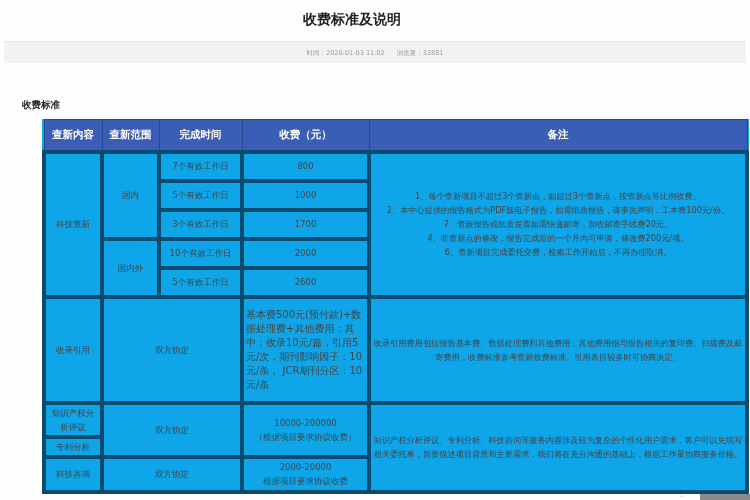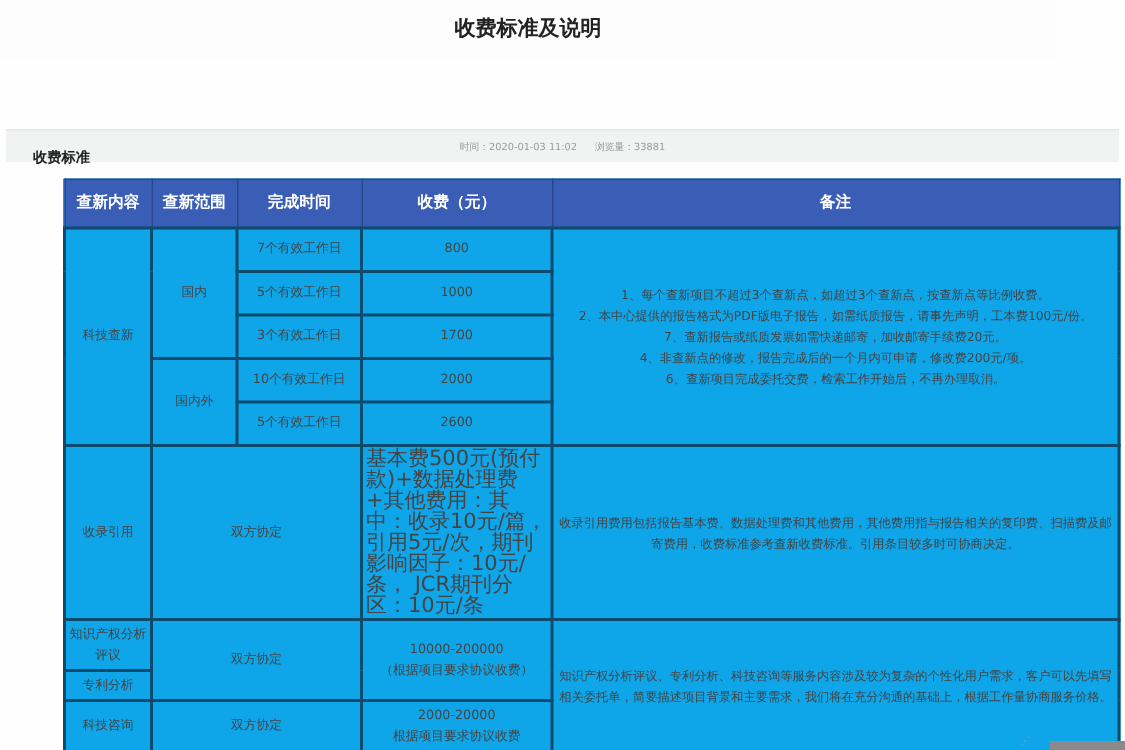--- a/index.html
+++ b/index.html
@@ -6,41 +6,41 @@
   html, body { width: 750px; height: 500px; overflow: hidden; background: #fdfefd; }
   body { font-family: "DejaVu Sans", "Liberation Sans", sans-serif; color: #333; position: relative; }
   .page-title {
     position: absolute; left: 0; top: 0; width: 704px; height: 40px;
     text-align: center; line-height: 38px; font-size: 14px; font-weight: bold; color: #222;
     background: #fdfdfd;
   }
   .meta-bar {
     position: absolute; left: 4px; top: 41px; width: 742px; height: 22px;
     background: #f1f2f2; border-top: 1px solid #e6e6e6;
-    text-align: center; line-height: 22px; font-size: 6.5px; color: #999; margin-top: 45px;
+    text-align: center; line-height: 22px; font-size: 6.5px; color: #999;
   }
   .meta-bar span { margin: 0 5px; }
   .section-title {
     position: absolute; left: 22px; top: 99px; font-size: 9.5px; font-weight: bold; color: #222; text-align: center;
   }
   table.fees {
     position: absolute; left: 28px; top: 119px; width: 703px;
     border-collapse: collapse; table-layout: fixed; font-size: 8.5px; color: #444;
     background: #0ea5e9;
     margin-left: 14px;
   }
   table.fees th {
     background: #3a5eb5; color: #fff; font-weight: bold; font-size: 10.5px;
     height: 32px; border: 1px solid #2a468c; text-align: center;
   }
   table.fees td {
-    border: 2px solid #0c4a6e; text-align: center; vertical-align: middle; padding: 1px 2px; line-height: 14px;
+    border: 4px solid #0c4a6e; text-align: center; vertical-align: middle; padding: 1px 2px; line-height: 14px;
   }
   td.note { text-align: right; padding-left: 3px; font-size: 8.2px; line-height: 15px; }
-  td.fee-left { text-align: left !important; font-size: 14px; line-height: 14.5px; padding-left: 1px; }
+  td.fee-left { text-align: left !important; font-size: 10px; line-height: 14.5px; padding-left: 1px; }
   .scroll-thumb {
     position: absolute; left: 700px; top: 494px; width: 50px; height: 6px; background: #8a8a8a;
   }
   .scroll-grip { position: absolute; left: 680px; top: 490px; font-size: 7px; color: #999; }
 </style>
 </head>
 <body>
 
 <div class="page-title">收费标准及说明</div>
 <div class="meta-bar">

